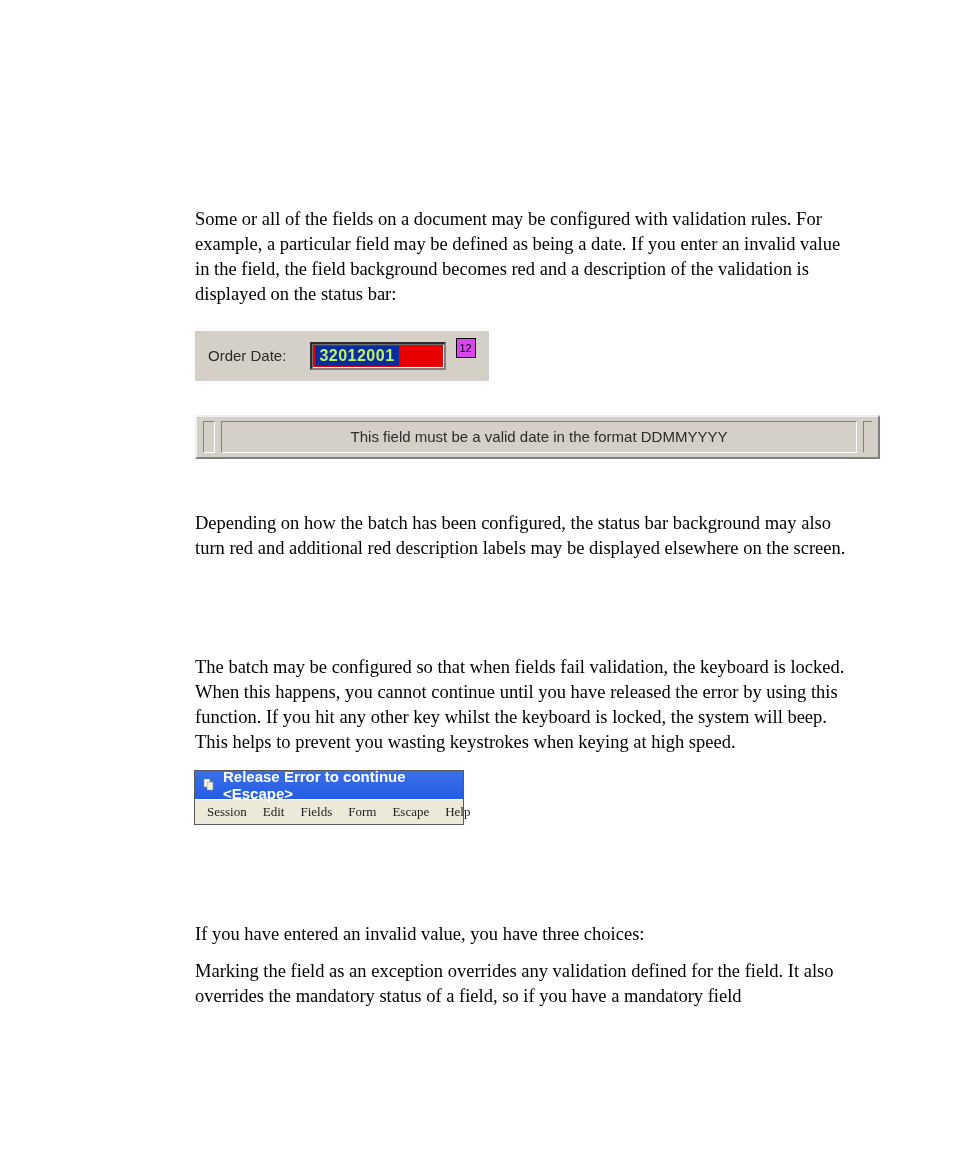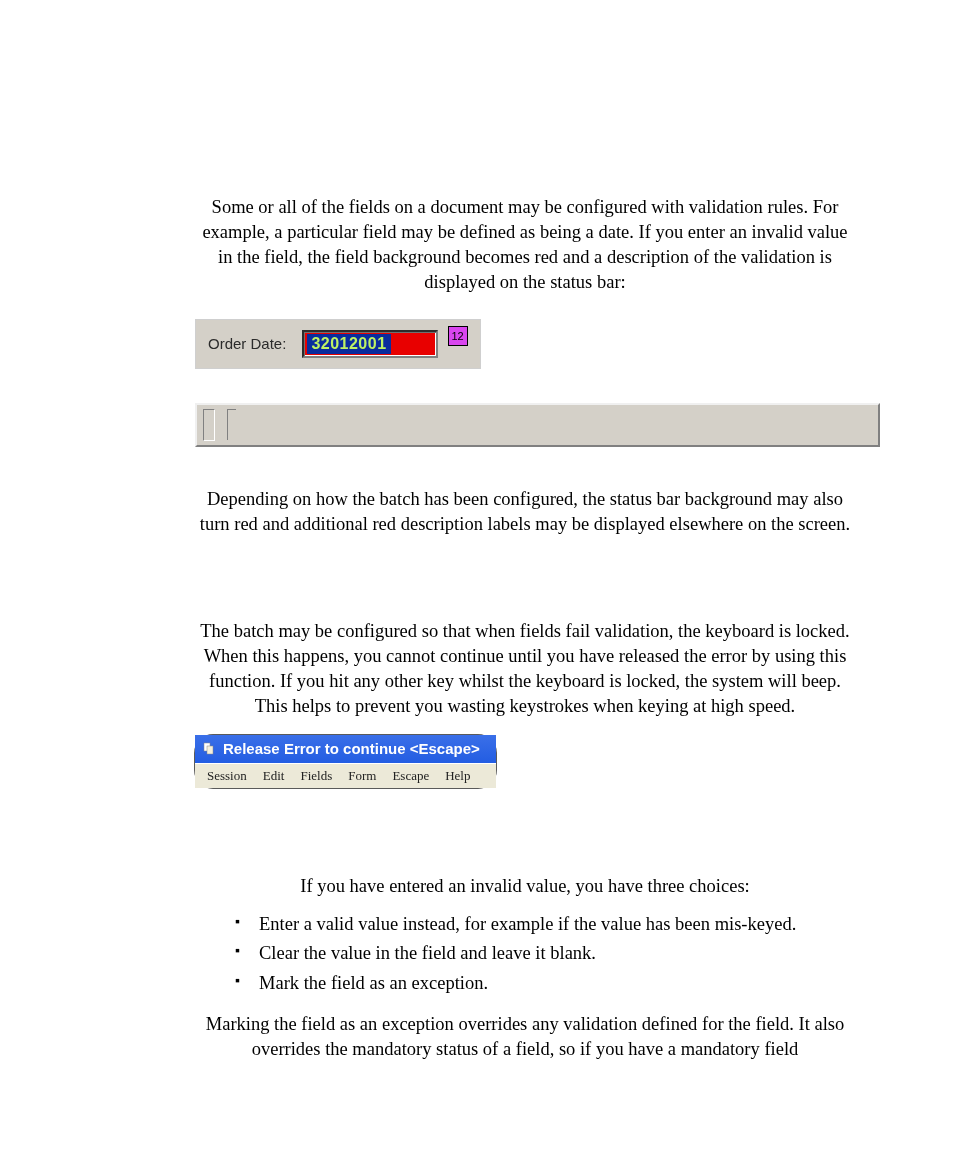--- a/index.html
+++ b/index.html
@@ -11,40 +11,39 @@
     width: 954px;
   }
   .page {
     padding: 195px 100px 100px 195px;
     width: 660px;
     box-sizing: content-box;
   }
   p {
     font-size: 18.5px;
     line-height: 1.35;
-    margin: 0 0 12px 0;
-    text-align: center;
+    margin: 12px 0 12px 0;
   }
   .spacer-sm { height: 12px; }
   .spacer-md { height: 40px; }
   .spacer-lg { height: 70px; }
 
   
   .orderdate-box {
     display: inline-flex;
     align-items: center;
     background: #d4d0c8;
     padding: 10px 12px;
     border: 1px solid #cfcfcf;
   }
   .orderdate-label {
     font-family: Tahoma, Arial, sans-serif;
     font-size: 15px;
     color: #2b2b2b;
-    margin-right: 16px;
+    margin-right: 24px;
     text-align: right;
   }
   .orderdate-field {
     display: inline-flex;
     align-items: center;
     background: #e80000;
     border: 2px inset #808080;
     padding: 2px 3px;
     box-shadow: inset 1px 1px 0 #707070, inset -1px -1px 0 #ffffff;
   }
@@ -116,23 +115,22 @@
   .statusbar-right {
     width: 8px;
     border-left: 1px solid #808080;
     border-top: 1px solid #808080;
     height: 30px;
     margin-left: 6px;
   }
 
   
   .winbox {
-    width: 301px;
+    width: 268px;
     box-shadow: 0 0 0 1px #5a5a5a;
-    border-radius: 18px;
   }
   .titlebar {
     background: linear-gradient(#3a6fe8, #235de2);
     color: #fff;
     display: flex;
     align-items: center;
     padding: 3px 6px;
     font-family: Tahoma, Arial, sans-serif;
     font-weight: bold;
     font-size: 15px;
@@ -194,20 +192,21 @@
       <span class="orderdate-pad"></span>
     </span>
     <span class="orderdate-icon">12</span>
   </div>
 
   <div style="height:34px"></div>
 
   
   <div class="statusbar">
     <div class="statusbar-left"></div>
+    <div class="statusbar-main">This field must be a valid date in the format DDMMYYYY</div>
     <div class="statusbar-right"></div>
   </div>
 
   <div class="spacer-md"></div>
 
   <p>Depending on how the batch has been configured, the status bar background may also turn red and additional red description labels may be displayed elsewhere on the screen.</p>
 
   <div class="spacer-lg"></div>
 
   <p>The batch may be configured so that when fields fail validation, the keyboard is locked. When this happens, you cannot continue until you have released the error by using this function. If you hit any other key whilst the keyboard is locked, the system will beep. This helps to prevent you wasting keystrokes when keying at high speed.</p>
@@ -232,21 +231,16 @@
       <span class="menubar-item">Form</span>
       <span class="menubar-item">Escape</span>
       <span class="menubar-item">Help</span>
     </div>
   </div>
 
   <div style="height:86px"></div>
 
   <p>If you have entered an invalid value, you have three choices:</p>
 
-  <ul class="choices">
-    <li>Enter a valid value instead, for example if the value has been mis-keyed.</li>
-    <li>Clear the value in the field and leave it blank.</li>
-    <li>Mark the field as an exception.</li>
-  </ul>
 
   <p>Marking the field as an exception overrides any validation defined for the field. It also overrides the mandatory status of a field, so if you have a mandatory field</p>
 
 </div>
 
 </body></html>

